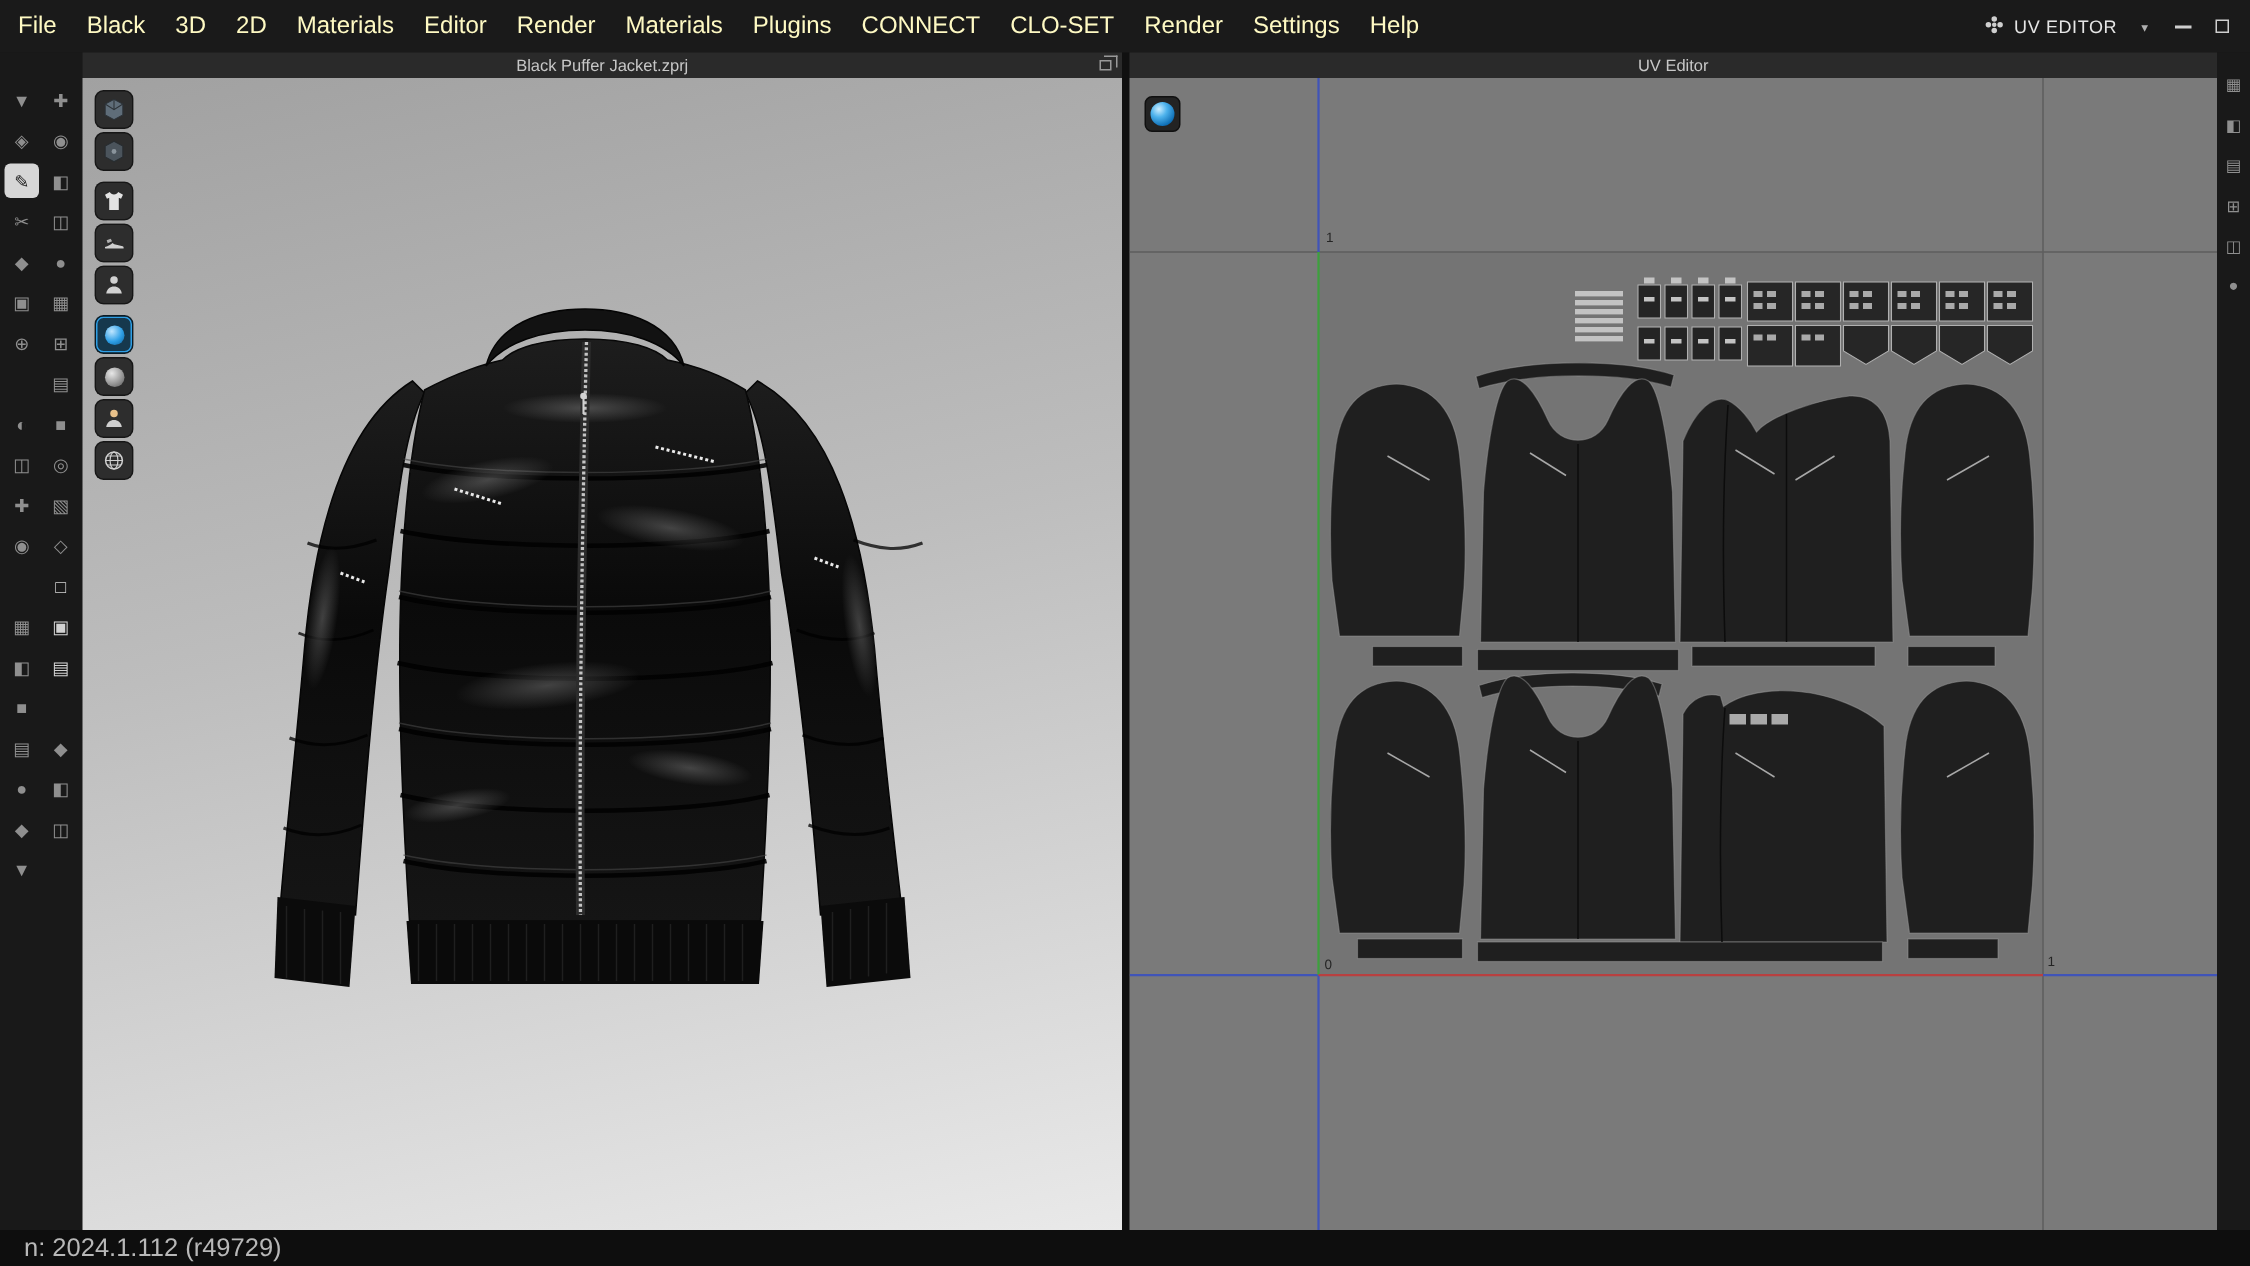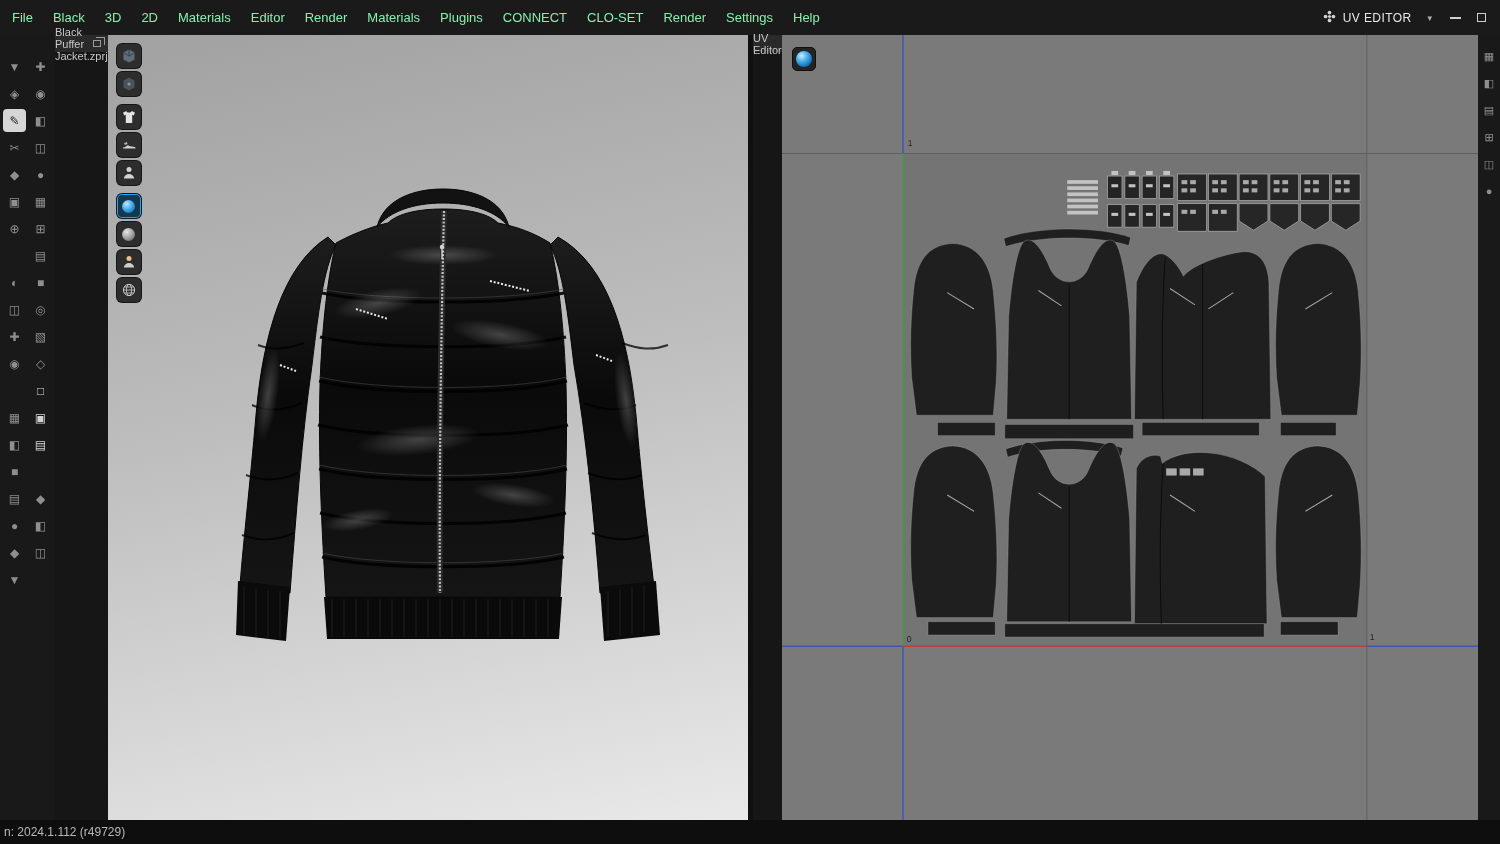--- a/index.html
+++ b/index.html
@@ -5,41 +5,41 @@
   * { margin:0; padding:0; box-sizing:border-box; }
   html,body { background:#000; }
   #app {
     position:relative; width:1500px; height:844px; overflow:hidden;
     background:#161616; color:#d6d6d6; cursor:default;
     font-family:"Liberation Sans", sans-serif;
   }
   
   .menubar { position:absolute; top:0; left:0; right:0; height:35px; background:#1a1a1a;
     display:flex; align-items:center; padding:0 6px 0 2px; }
-  .menu-item { font-size:13px; color:#86efac; padding:0 10px; height:100%;
+  .menu-item { font-size:16px; color:#fef9c3; padding:0 10px; height:100%;
     display:flex; align-items:center; white-space:nowrap; }
   .menubar-spacer { flex:1; }
   .uv-badge { display:flex; align-items:center; gap:7px; font-size:12px; color:#e6e6e6;
     letter-spacing:.4px; margin-right:6px; }
   .caret { font-size:9px; color:#b0b0b0; padding:0 10px; }
   .win-btn { width:26px; height:35px; display:flex; align-items:center; justify-content:center; }
   .min-glyph { width:11px; height:2px; background:#cfcfcf; }
   .restore-glyph { width:9px; height:9px; border:1.4px solid #cfcfcf; }
   
   .workspace { position:absolute; top:35px; left:0; right:0; bottom:24px; display:flex; }
   .left-strip { width:55px; background:#191919; padding-top:18px;
     display:grid; grid-template-columns:26px 26px; grid-auto-rows:27px;
     justify-content:center; justify-items:center; align-items:center; align-content:start; }
   .tool { width:23px; height:23px; display:flex; align-items:center; justify-content:center;
     font-size:12px; color:#8f8f8f; border-radius:4px; }
   .tool.light { color:#d2d2d2; }
   .tool.active { background:#d6d6d6; color:#1b1b1b; }
   .tool.blank { visibility:hidden; }
   .gap { width:5px; background:#101010; }
-  .panel { display:flex; }
+  .panel { display:flex; flex-direction:column; }
   .panel.viewport { width:693px; }
   .panel.uv { width:725px; }
   .titlebar { flex:0 0 17px; height:17px; background:#2a2a2a; position:relative;
     display:flex; align-items:center; justify-content:center; font-size:11px; color:#c7c7c7; }
   .undock { position:absolute; right:7px; top:5px; width:8px; height:7px; border:1px solid #999; }
   .undock::before { content:""; position:absolute; left:2px; top:-4px; width:8px; height:7px;
     border:1px solid #999; border-bottom:none; border-left:none; }
   .canvas3d { flex:1; position:relative; overflow:hidden;
     background:linear-gradient(168deg,#a1a1a1 0%,#bdbdbd 45%,#e9e9e9 100%); }
   .uv-canvas { flex:1; position:relative; overflow:hidden; background:#7a7a7a; }
@@ -59,21 +59,21 @@
     background:radial-gradient(circle at 35% 30%, #e8e8e8, #9a9a9a 55%, #555); }
   
   .sphere-btn { position:absolute; left:10px; top:12px; width:24px; height:24px; border-radius:5px;
     background:#232323; border:1px solid #101010; display:flex; align-items:center; justify-content:center; }
   .sphere { width:16px; height:16px; border-radius:50%;
     background:radial-gradient(circle at 35% 30%, #cdeeff 0%, #4db2ec 35%, #0d6db4 75%, #063e6b 100%); }
   .jacket { position:absolute; left:120px; top:150px; }
   .uvsvg { position:absolute; inset:0; width:100%; height:100%; }
   
   .statusbar { position:absolute; left:0; right:0; bottom:0; height:24px; background:#0e0e0e;
-    display:flex; align-items:center; font-size:12px; color:#b8b8b8; padding-left:4px; }
+    display:flex; align-items:center; font-size:17px; color:#b8b8b8; padding-left:16px; }
 </style>
 </head>
 <body>
 
 <div id="app">
 
   <header class="menubar">
     <div class="menu-item">File</div>
     <div class="menu-item">Black</div>
     <div class="menu-item">3D</div>

